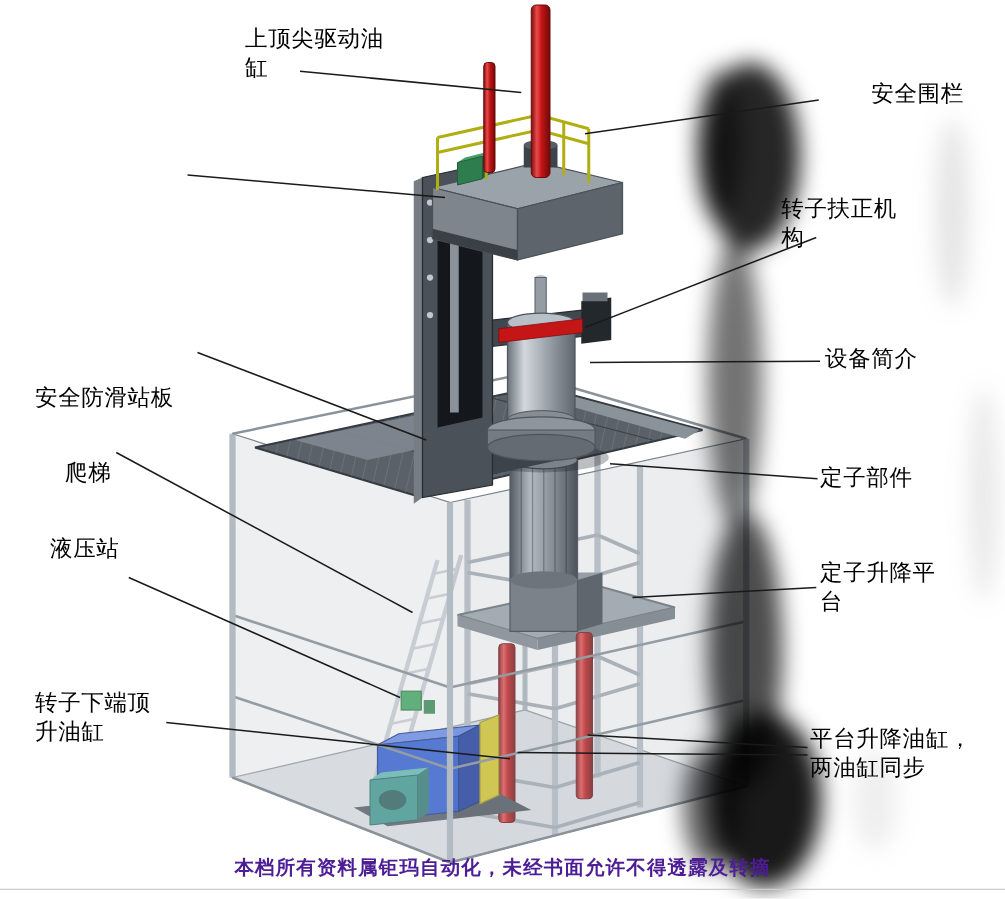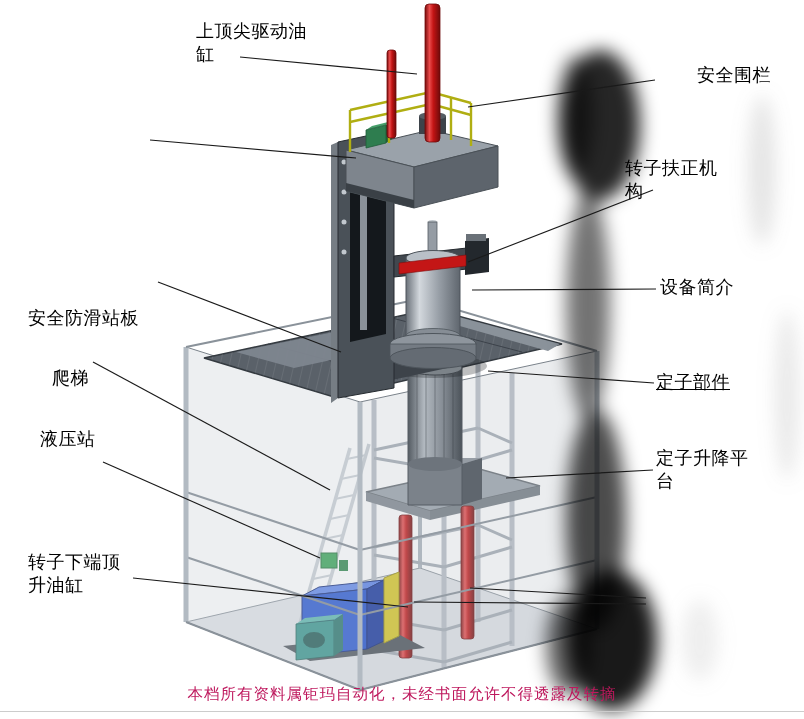--- a/index.html
+++ b/index.html
@@ -16,21 +16,21 @@
     position:absolute;left:8px;top:26px;width:128px;height:38px;border-radius:7px;
     background:linear-gradient(180deg,#b4e8fa 0%,#5ec2ee 45%,#1478cc 55%,#0a5cb0 100%);
     border:1px solid #0a4e98;
     box-shadow:2px 3px 5px rgba(0,0,0,0.35), inset 0 1px 2px rgba(255,255,255,0.75);
     display:flex;align-items:center;justify-content:center;
     color:#ffffff;font-size:21px;font-weight:bold;letter-spacing:3px;
     text-shadow:1px 1px 2px rgba(0,0,60,0.55);
   }
   .footer{
     position:absolute;left:0;right:0;top:684px;text-align:center;
-    font-size:15.5px;color:#be185d;letter-spacing:1px;
+    font-size:15.5px;color:#4c1d95;letter-spacing:1px;font-weight:bold;
   }
   .bottom-rule{position:absolute;left:0;right:0;top:711px;height:1px;background:#cccccc;}
 </style>
 </head>
 <body>
 
 <div class="stage">
 
   <svg class="machine-svg" width="804" height="719" viewBox="0 0 804 719">
     <defs>
@@ -254,21 +254,22 @@
     </g>
   </svg>
 
 
   <div class="callout" style="left:196px;top:20px;width:118px;">上顶尖驱动油缸</div>
   <div class="callout" style="left:697px;top:64px;">安全围栏</div>
   <div class="callout" style="left:625px;top:158px;width:100px;font-family:Liberation Mono, monospace;">转子扶正机构</div>
   <div class="callout" style="left:28px;top:267px;margin-top:40px;">安全防滑站板</div>
   <div class="callout" style="left:660px;top:276px;">设备简介</div>
   <div class="callout" style="left:52px;top:367px;">爬梯</div>
-  <div class="callout" style="left:656px;top:371px;text-decoration:underline;">定子部件</div>
+  <div class="callout" style="left:656px;top:371px;">定子部件</div>
   <div class="callout" style="left:40px;top:428px;">液压站</div>
   <div class="callout" style="left:28px;top:551px;width:100px;">转子下端顶升油缸</div>
   <div class="callout" style="left:656px;top:447px;width:100px;">定子升降平台</div>
+  <div class="callout" style="left:648px;top:580px;width:136px;">平台升降油缸，两油缸同步</div>
 
   <div class="footer">本档所有资料属钜玛自动化，未经书面允许不得透露及转摘</div>
   <div class="bottom-rule"></div>
 
 </div>
 
 </body></html>

